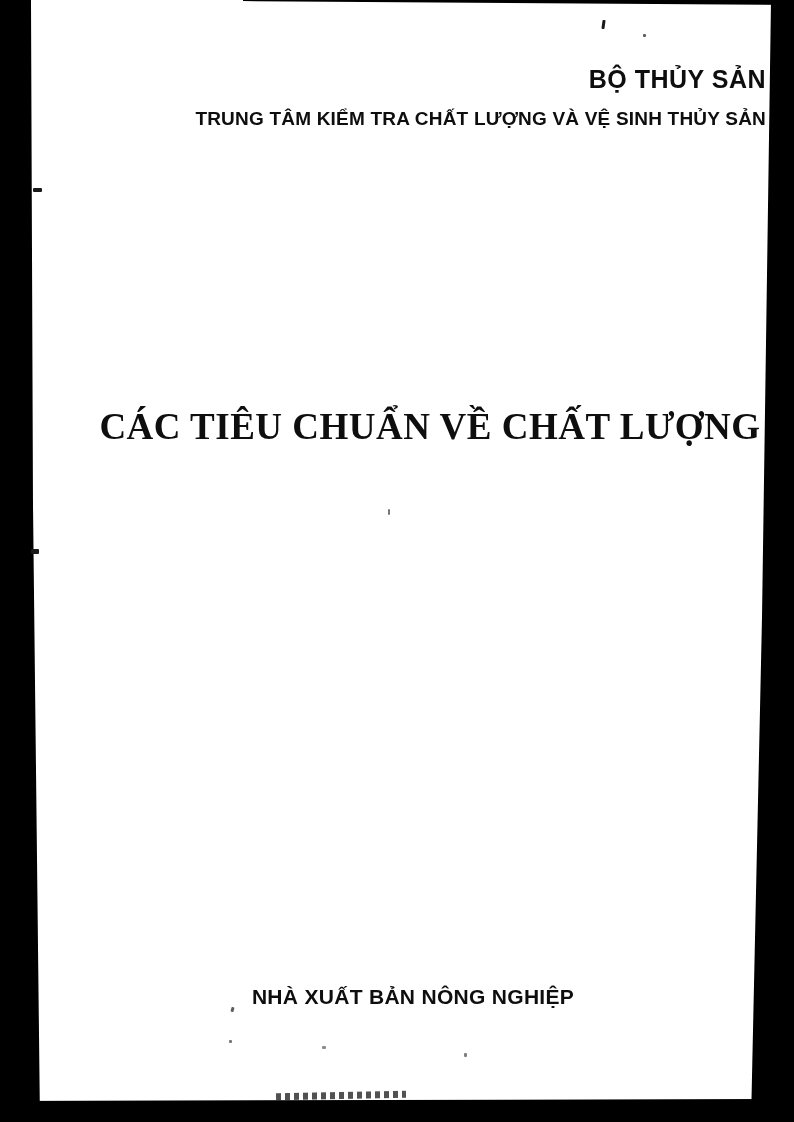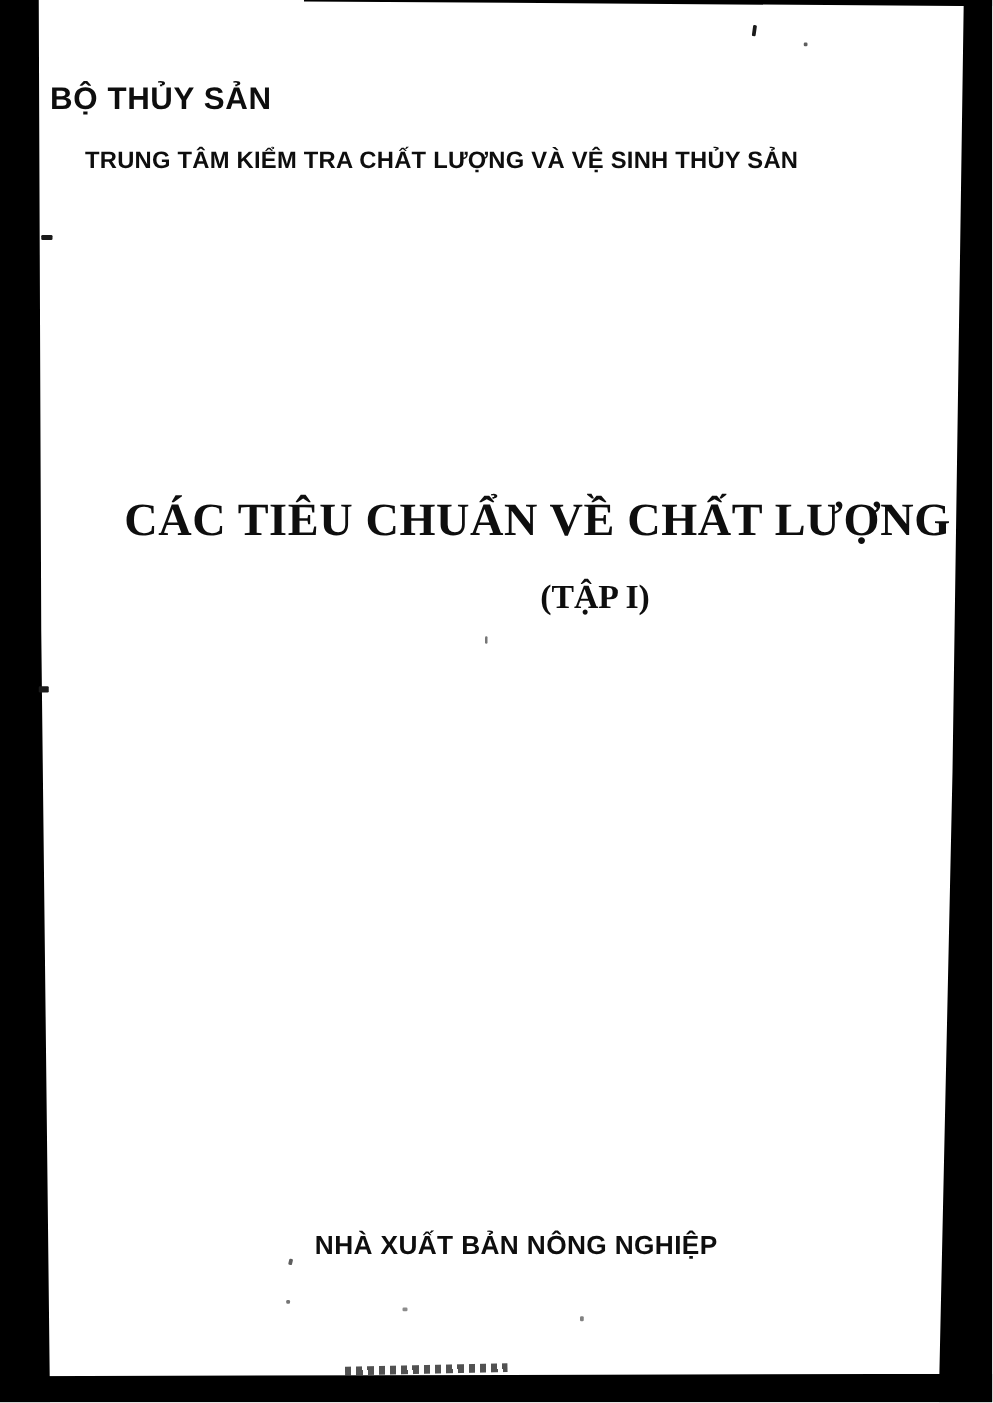--- a/index.html
+++ b/index.html
@@ -42,35 +42,35 @@
   .sp3 { left: 33px;  top: 188px; width: 9px; height: 4px; }
   .sp4 { left: 31px;  top: 549px; width: 8px; height: 5px; }
   .sp5 { left: 388px; top: 509px; width: 2px; height: 6px; opacity: .6; }
   .sp6 { left: 231px; top: 1007px; width: 3px; height: 5px; opacity: .7; transform: rotate(14deg); }
   .sp7 { left: 229px; top: 1040px; width: 3px; height: 3px; opacity: .6; }
   .sp8 { left: 464px; top: 1053px; width: 3px; height: 4px; opacity: .55; }
   .sp9 { left: 322px; top: 1046px; width: 4px; height: 3px; opacity: .5; }
 
   
   .masthead {
-    position: absolute; top: 64px; left: 40px; right: 28px;
-    text-align: left;
+    position: absolute; top: 64px; left: 56px; right: 28px;
+    text-align: right;
   }
   .ministry {
     font-size: 25px; font-weight: bold; letter-spacing: .5px;
     line-height: 30px;
   }
   .org {
-    margin-top: 23px; padding-left: 28px;
+    margin-top: 13px; padding-left: 28px;
     font-size: 19px; font-weight: bold; letter-spacing: .2px;
     line-height: 24px; white-space: nowrap;
   }
 
   .titleblock {
-    position: absolute; top: 392px; left: 66px; right: 0;
+    position: absolute; top: 402px; left: 66px; right: 0;
     text-align: center;
     font-family: "Liberation Serif", serif;
   }
   .booktitle {
     margin: 0;
     font-size: 37px; font-weight: bold; line-height: 49px;
     letter-spacing: .5px; white-space: nowrap;
   }
   .volume {
     margin-top: 21px; padding-left: 92px;
@@ -106,20 +106,19 @@
 
   <header class="masthead">
     <div class="ministry">BỘ THỦY SẢN</div>
     <div class="org">TRUNG TÂM KIỂM TRA CHẤT LƯỢNG VÀ VỆ SINH THỦY SẢN</div>
   </header>
 
   <main class="titleblock">
     <h1 class="booktitle">
       <span class="title-line">CÁC TIÊU CHUẨN VỀ CHẤT LƯỢNG</span><br>
     </h1>
-    <div class="volume">(TẬP I)</div>
   </main>
 
   <footer class="imprint">
     <div>NHÀ XUẤT BẢN NÔNG NGHIỆP</div>
   </footer>
 
 </div>
 
 </body></html>

